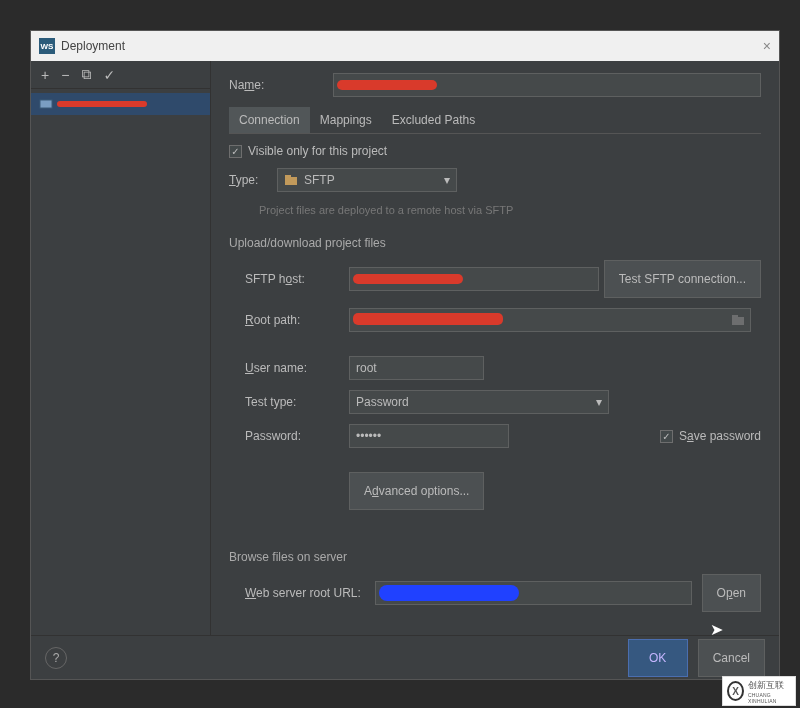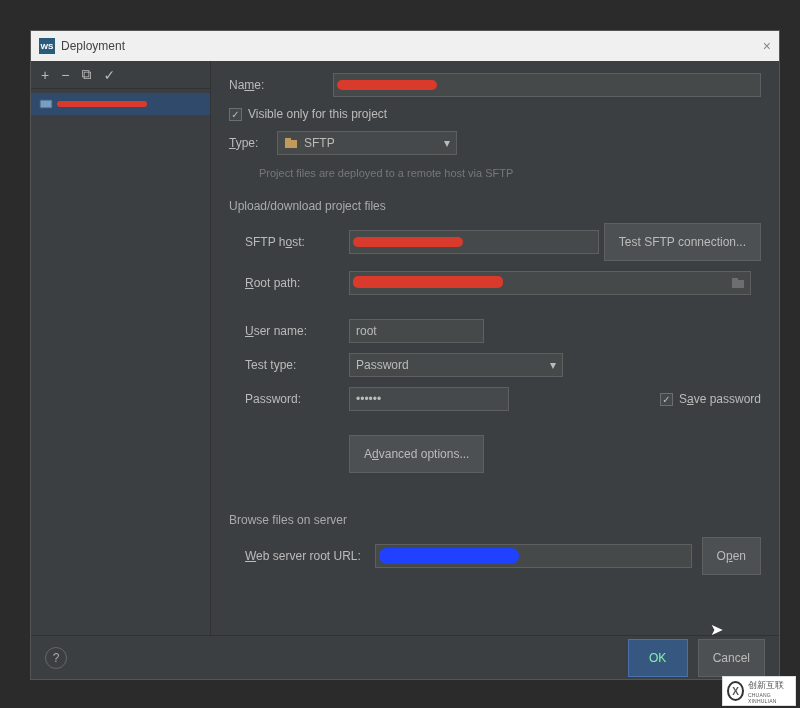--- a/index.html
+++ b/index.html
@@ -24,21 +24,21 @@
   input[type=text], input[type=password], .select {
     background: #45494a; border: 1px solid #5e6060; color: #bbb; height: 24px; padding: 0 6px; font-size: 12px;
   }
   .select { display:flex; align-items:center; justify-content:space-between; }
   .tabs { display: flex; border-bottom: 1px solid #555; margin-bottom: 10px; }
   .tab { padding: 6px 10px; color: #bbb; font-size: 12px; cursor:pointer; }
   .tab.active { background: #515658; }
   .checkbox { width: 13px; height: 13px; display:inline-flex; align-items:center; justify-content:center; background:#43494a; border:1px solid #6e6e6e; color:#bbb; font-size:10px; margin-right:6px; }
   .section-title { color: #aaa; margin: 8px 0 10px 0; }
   .btn { background: #4c5052; border: 1px solid #5e6060; color: #bbb; height: 38px; padding: 0 14px; font-size: 12px; cursor:pointer; display:inline-flex; align-items:center; }
-  .btn.primary { background: #365880; border-color: #4b6eaf; color:#86efac; }
+  .btn.primary { background: #365880; border-color: #4b6eaf; color:#c4b5fd; }
   .help { width: 22px; height: 22px; border-radius: 50%; border:1px solid #666; color:#aaa; display:flex; align-items:center; justify-content:center; font-size:12px; }
   .footer { height: 44px; border-top: 1px solid #323232; display:flex; align-items:center; padding: 0 14px; }
   .footer .spacer { flex:1; }
   .indent { padding-left: 16px; }
   .hint { color:#777; font-size:11px; margin: 2px 0 12px 30px; }
   .folder-icon { width:14px; height:12px; opacity:.6; margin-left:4px; }
   .red-oval { height: 10px; border-radius: 5px; background:#d93a2b; }
   .blue-oval { height: 16px; border-radius: 8px; background:#2041ff; }
   .cursor { position:absolute; left:710px; top:620px; color:#fff; font-size:16px; pointer-events:none; }
   .watermark { position:absolute; right:4px; bottom:2px; width:74px; height:30px; background:#fff; border:1px solid #ddd; display:flex; align-items:center; gap:4px; padding:2px 4px; font-size:8px; color:#555; }
@@ -75,20 +75,25 @@
 
     <div class="main">
       <div class="row">
         <div class="label">Na<u>m</u>e:</div>
         <div style="position:relative; flex:1;">
           <input type="text" style="width: 100%;">
           <div class="red-oval" style="position:absolute; left:4px; top:7px; width:100px;"></div>
         </div>
       </div>
 
+      <div class="tabs">
+        <div class="tab active">Connection</div>
+        <div class="tab">Mappings</div>
+        <div class="tab">Excluded Paths</div>
+      </div>
 
       <div class="row">
         <span class="checkbox">✓</span>
         <span>Visible only for this project</span>
       </div>
 
       <div class="row">
         <div class="label" style="width:48px;"><u>T</u>ype:</div>
         <div class="select" style="width:180px;">
           <span style="display:flex;align-items:center;gap:6px;">
@@ -132,21 +137,21 @@
 
         <div style="height:14px;"></div>
 
         <div class="row">
           <div class="label"><u>U</u>ser name:</div>
           <input type="text" style="width: 135px;" value="root">
         </div>
 
         <div class="row">
           <div class="label">Test type:</div>
-          <div class="select" style="width:214px;">
+          <div class="select" style="width:260px;">
             <span>Password</span>
             <span>▾</span>
           </div>
         </div>
 
         <div class="row">
           <div class="label">Password:</div>
           <input type="text" style="width: 160px;" value="••••••">
           <div style="flex:1"></div>
           <span class="checkbox">✓</span>

